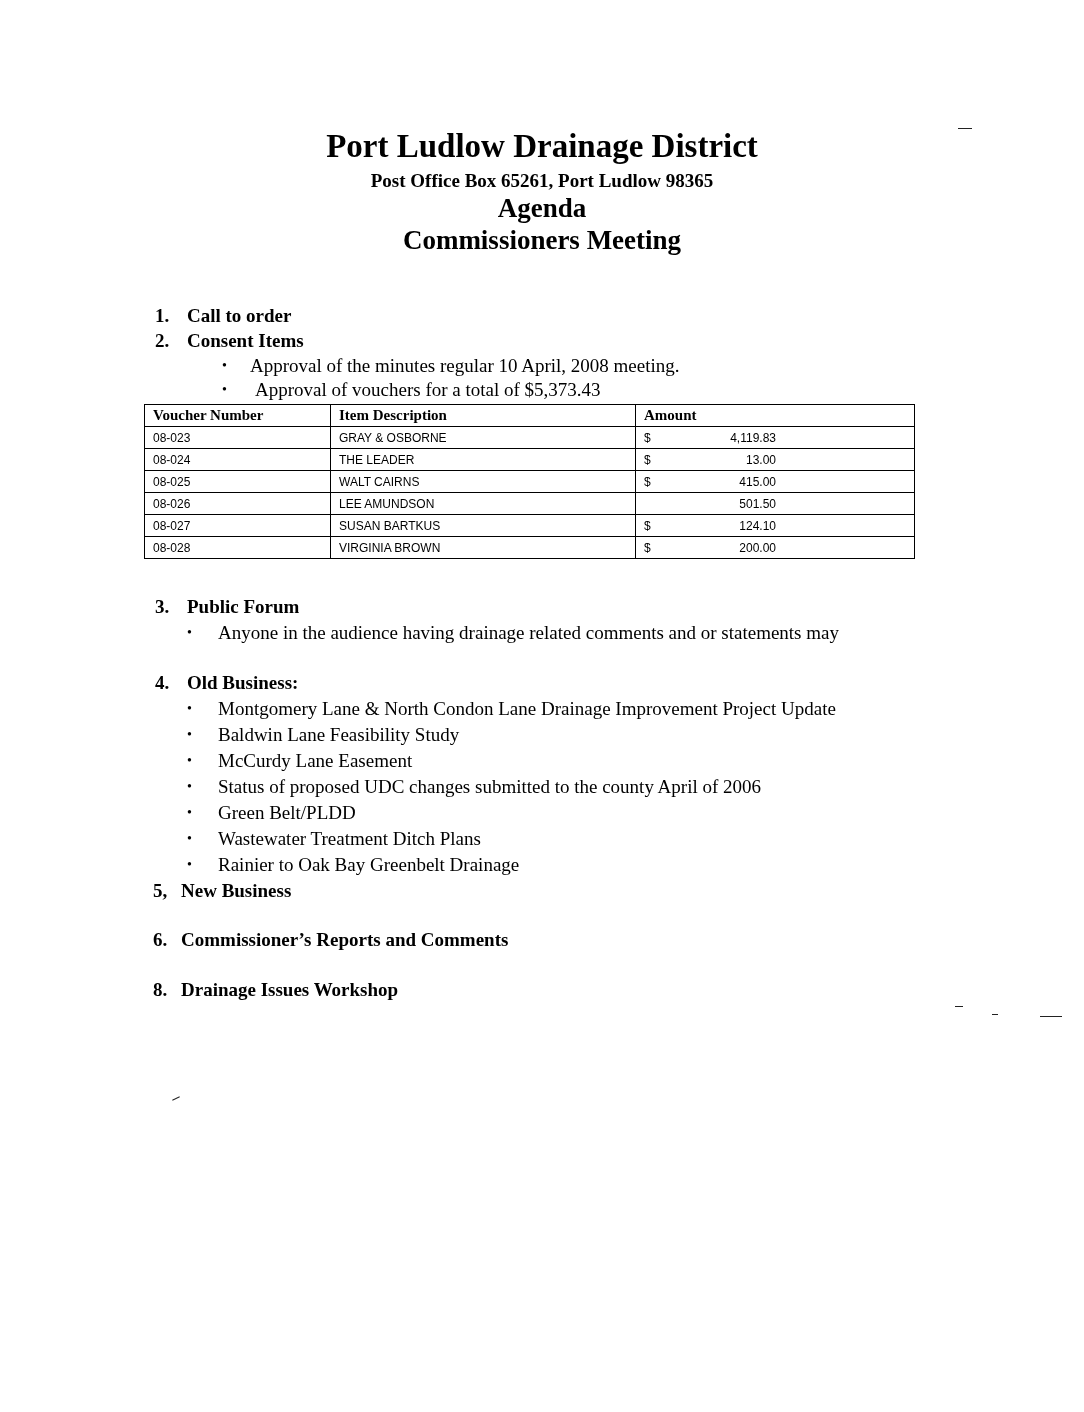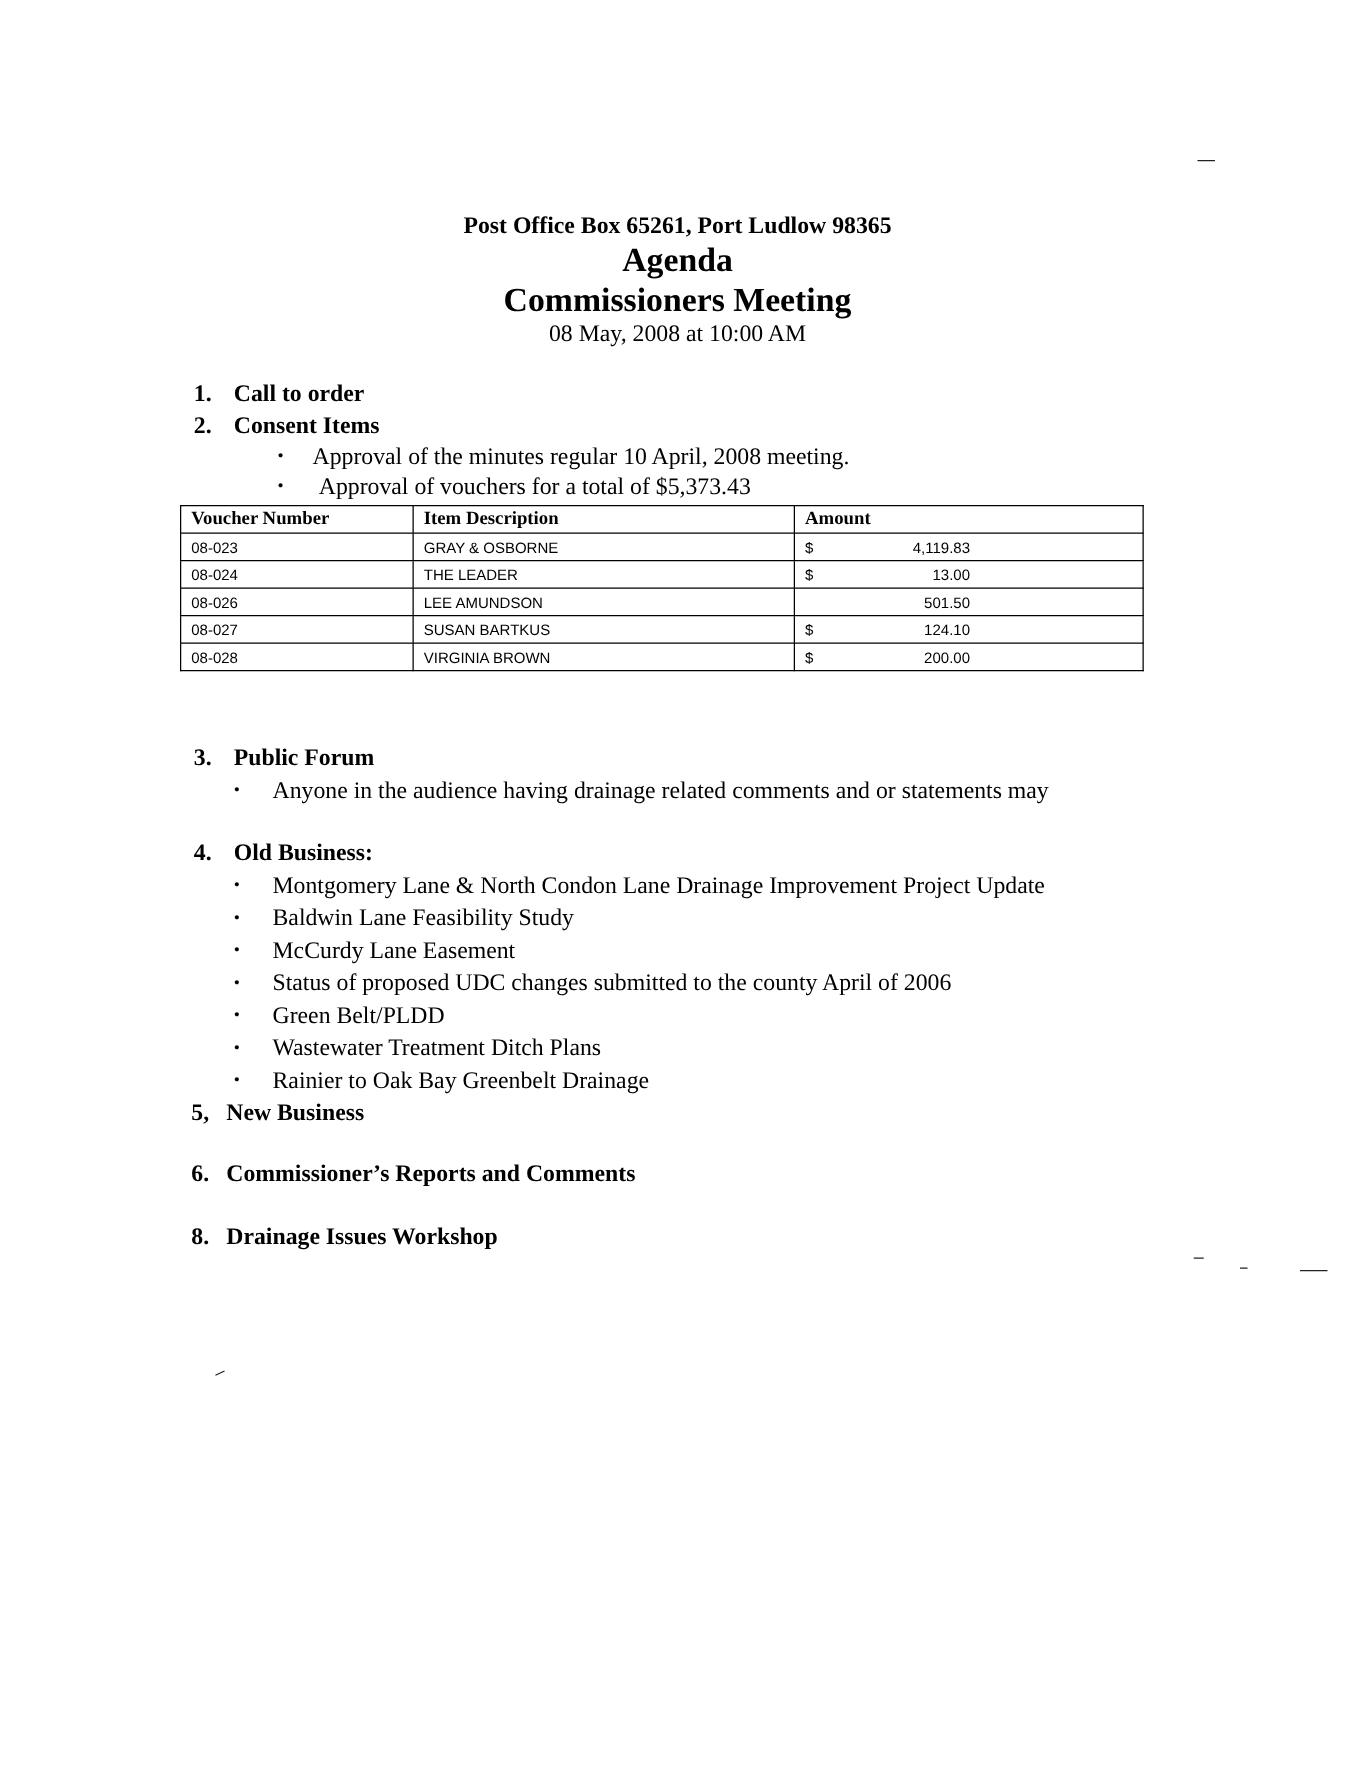--- a/index.html
+++ b/index.html
@@ -26,24 +26,24 @@
   .amt { display: flex; }
   .amt .cur { width: 20px; }
   .amt .val { width: 112px; text-align: right; }
   .speck { position: absolute; background: #222; height: 1px; }
 </style>
 </head>
 <body>
 
 <div class="page">
 
+  <div class="header title">Port Ludlow Drainage District</div>
   <div class="header address">Post Office Box 65261, Port Ludlow 98365</div>
   <div class="header agenda">Agenda</div>
   <div class="header meeting">Commissioners Meeting</div>
-  <div class="header date">08 May, 2008 at 10:00 AM</div>
 
   <div class="item" style="top:305px">
     <span class="num">1.</span><span>Call to order</span>
   </div>
 
   <div class="item" style="top:330px">
     <span class="num">2.</span><span>Consent Items</span>
   </div>
   <div class="bullet" style="left:250px; top:355px">
     <span class="dot" style="left:-28px">•</span><span>Approval of the minutes regular 10 April, 2008 meeting.</span>
@@ -71,20 +71,30 @@
             </div>
           </td>
       </tr>
       <tr>
         <td>08-024</td>
         <td>THE LEADER</td>
         <td>
             <div class="amt">
               <span class="cur">$</span>
               <span class="val">13.00</span>
+            </div>
+          </td>
+      </tr>
+      <tr>
+        <td>08-025</td>
+        <td>WALT CAIRNS</td>
+        <td>
+            <div class="amt">
+              <span class="cur">$</span>
+              <span class="val">415.00</span>
             </div>
           </td>
       </tr>
       <tr>
         <td>08-026</td>
         <td>LEE AMUNDSON</td>
         <td>
             <div class="amt">
               <span class="cur"></span>
               <span class="val">501.50</span>

